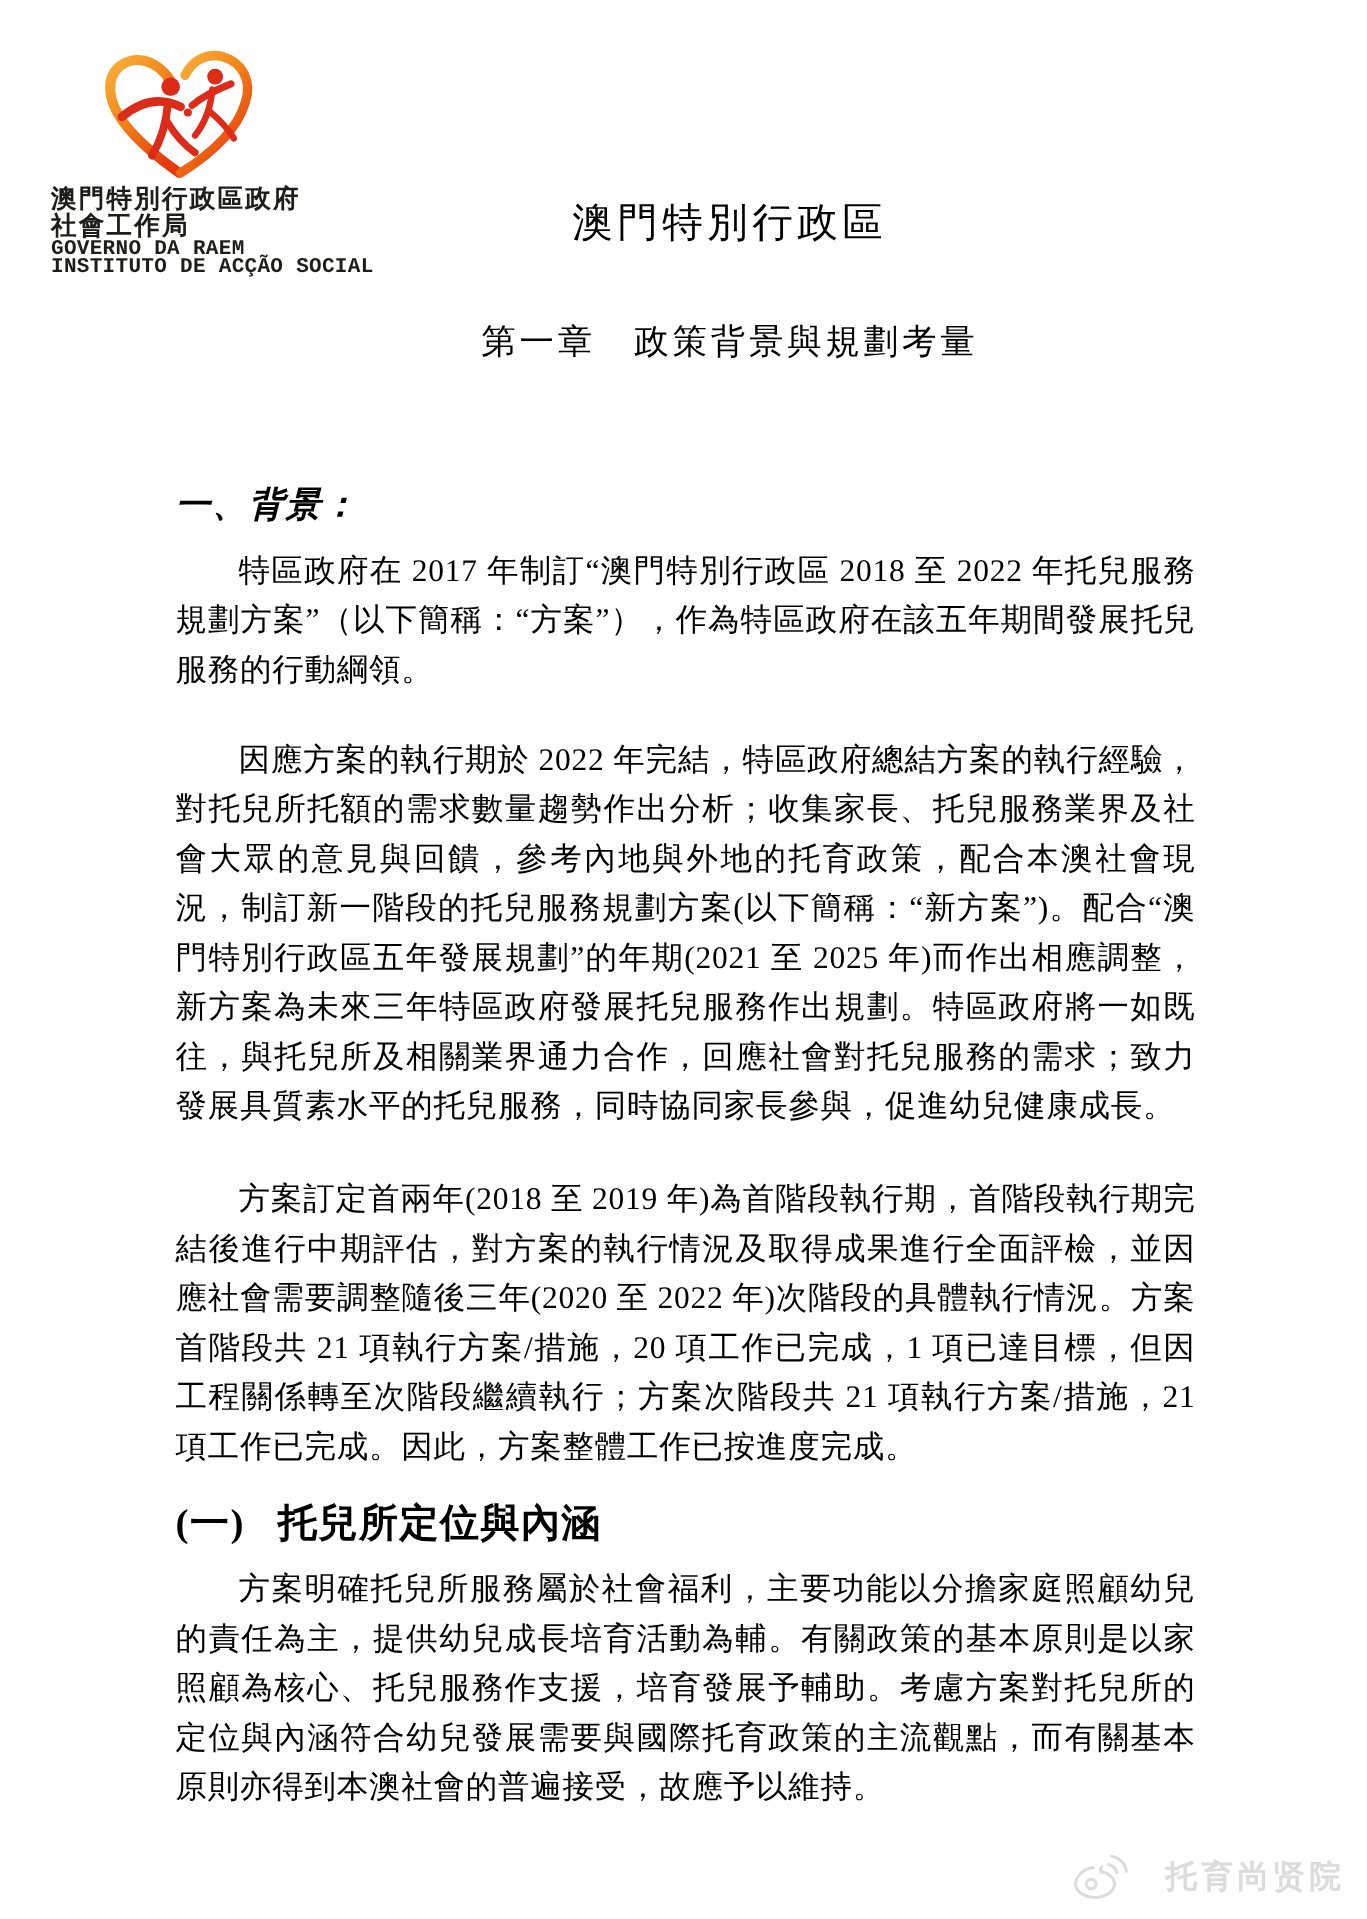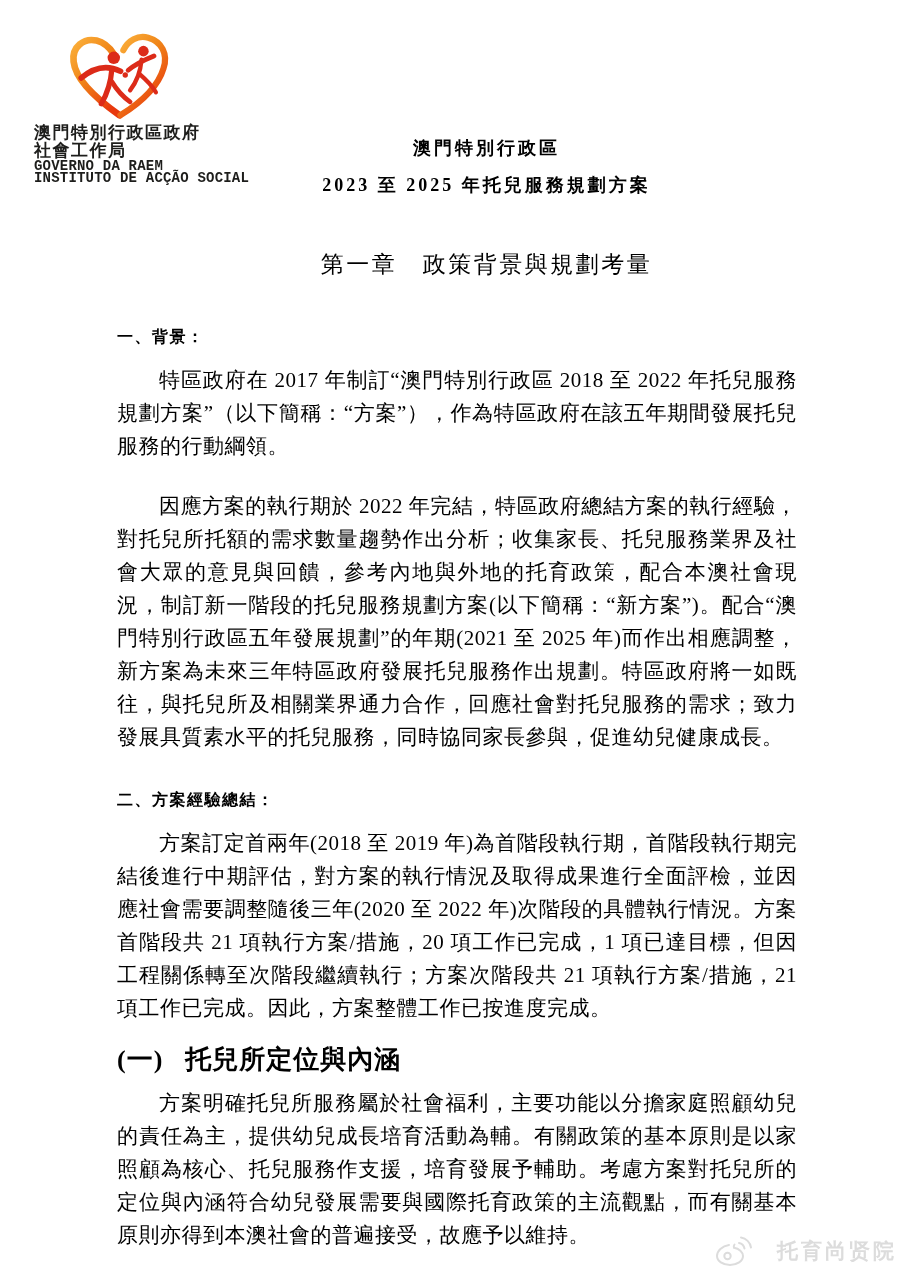--- a/index.html
+++ b/index.html
@@ -27,36 +27,37 @@
     font-weight:bold;font-size:14px;line-height:12px;letter-spacing:0.2px;
     color:#1d1d1b;white-space:nowrap;
   }
   
   .title-wrap{
     padding-top:130px;
     padding-left:62px;          
     text-align:center;
   }
   .doc-title{
-    font-size:18px;font-weight:bold;line-height:37px;letter-spacing:3px;
+    font-size:27px;font-weight:normal;line-height:37px;letter-spacing:3px;
     white-space:nowrap;
   }
   .chapter{
     font-size:23px;font-weight:normal;letter-spacing:2.5px;
     margin-top:46px;line-height:30px;white-space:nowrap;
   }
   
   .content{
     position:absolute;left:117px;top:320px;width:680px;
     font-size:21px;line-height:33px;letter-spacing:0.5px;
     text-align:justify;
   }
   .sec-heading{
-    font-size:16px;font-weight:bold;margin:0 0 11px;line-height:33px;
+    font-size:23px;font-weight:bold;margin:0 0 11px;line-height:33px;
     letter-spacing:1.5px;
+    font-style:italic;
   }
   .sub-heading{
     font-size:26px;font-weight:bold;margin:0 0 11px;line-height:33px;
     letter-spacing:1px;
     font-family:Liberation Serif, serif;
   }
   .sub-heading .sub-title{margin-left:22px;}
   p.para{text-indent:2em;margin:0;}
   p.p1{margin-bottom:27px;}
   p.p2{margin-bottom:29px;}
@@ -108,30 +109,28 @@
       </svg>
     </div>
     <div class="logo-cn">澳門特別行政區政府</div>
     <div class="logo-cn">社會工作局</div>
     <div class="logo-pt">GOVERNO DA RAEM</div>
     <div class="logo-pt">INSTITUTO DE ACÇÃO SOCIAL</div>
   </div>
 
   <div class="title-wrap">
     <div class="doc-title">澳門特別行政區</div>
-    <div class="doc-title">2023 至 2025 年托兒服務規劃方案</div>
     <div class="chapter">第一章　政策背景與規劃考量</div>
   </div>
 
   <main class="content">
     <h2 class="sec-heading">一、背景：</h2>
     <p class="para p1">特區政府在 2017 年制訂“澳門特別行政區 2018 至 2022 年托兒服務規劃方案”（以下簡稱：“方案”），作為特區政府在該五年期間發展托兒服務的行動綱領。</p>
     <p class="para p2">因應方案的執行期於 2022 年完結，特區政府總結方案的執行經驗，對托兒所托額的需求數量趨勢作出分析；收集家長、托兒服務業界及社會大眾的意見與回饋，參考內地與外地的托育政策，配合本澳社會現況，制訂新一階段的托兒服務規劃方案(以下簡稱：“新方案”)。配合“澳門特別行政區五年發展規劃”的年期(2021 至 2025 年)而作出相應調整，新方案為未來三年特區政府發展托兒服務作出規劃。特區政府將一如既往，與托兒所及相關業界通力合作，回應社會對托兒服務的需求；致力發展具質素水平的托兒服務，同時協同家長參與，促進幼兒健康成長。</p>
 
-    <h2 class="sec-heading">二、方案經驗總結：</h2>
     <p class="para p3">方案訂定首兩年(2018 至 2019 年)為首階段執行期，首階段執行期完結後進行中期評估，對方案的執行情況及取得成果進行全面評檢，並因應社會需要調整隨後三年(2020 至 2022 年)次階段的具體執行情況。方案首階段共 21 項執行方案/措施，20 項工作已完成，1 項已達目標，但因工程關係轉至次階段繼續執行；方案次階段共 21 項執行方案/措施，21 項工作已完成。因此，方案整體工作已按進度完成。</p>
 
     <h3 class="sub-heading">
       <span>(一)</span><span class="sub-title">托兒所定位與內涵</span>
     </h3>
     <p class="para p4">方案明確托兒所服務屬於社會福利，主要功能以分擔家庭照顧幼兒的責任為主，提供幼兒成長培育活動為輔。有關政策的基本原則是以家照顧為核心、托兒服務作支援，培育發展予輔助。考慮方案對托兒所的定位與內涵符合幼兒發展需要與國際托育政策的主流觀點，而有關基本原則亦得到本澳社會的普遍接受，故應予以維持。</p>
   </main>
 
   <div class="watermark">
     <span>

